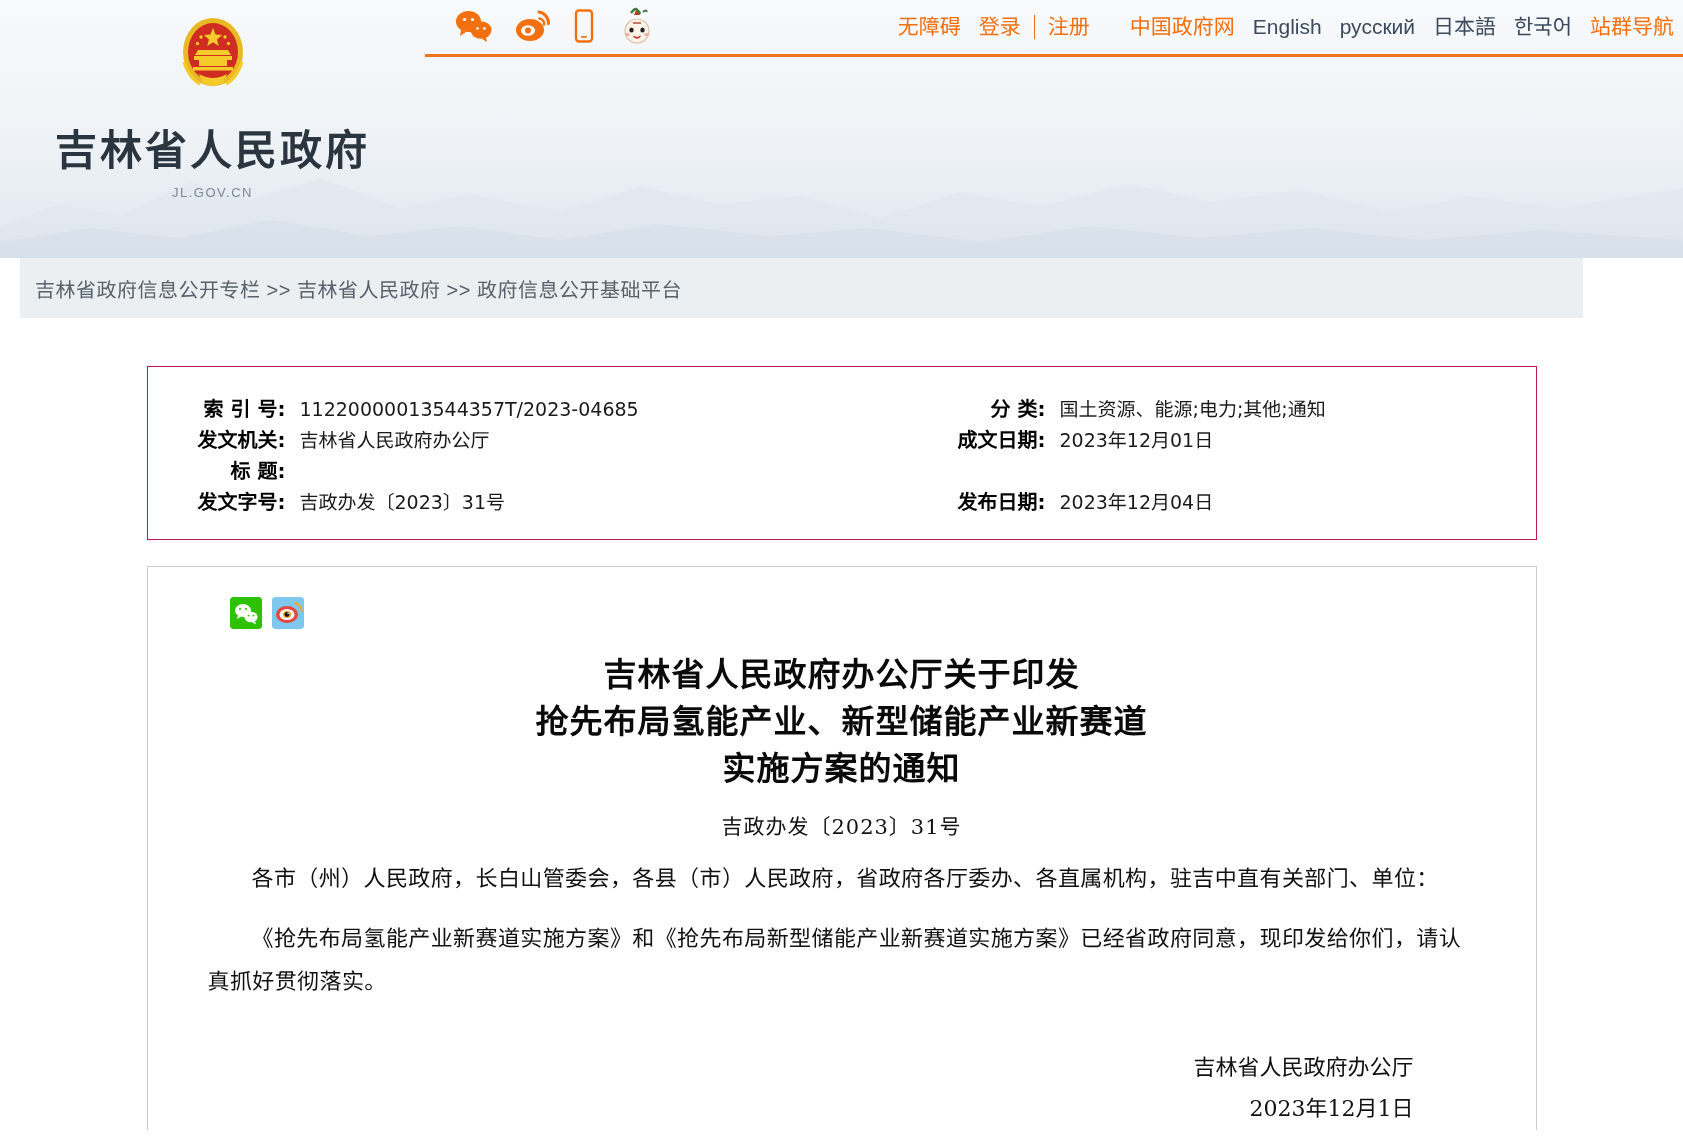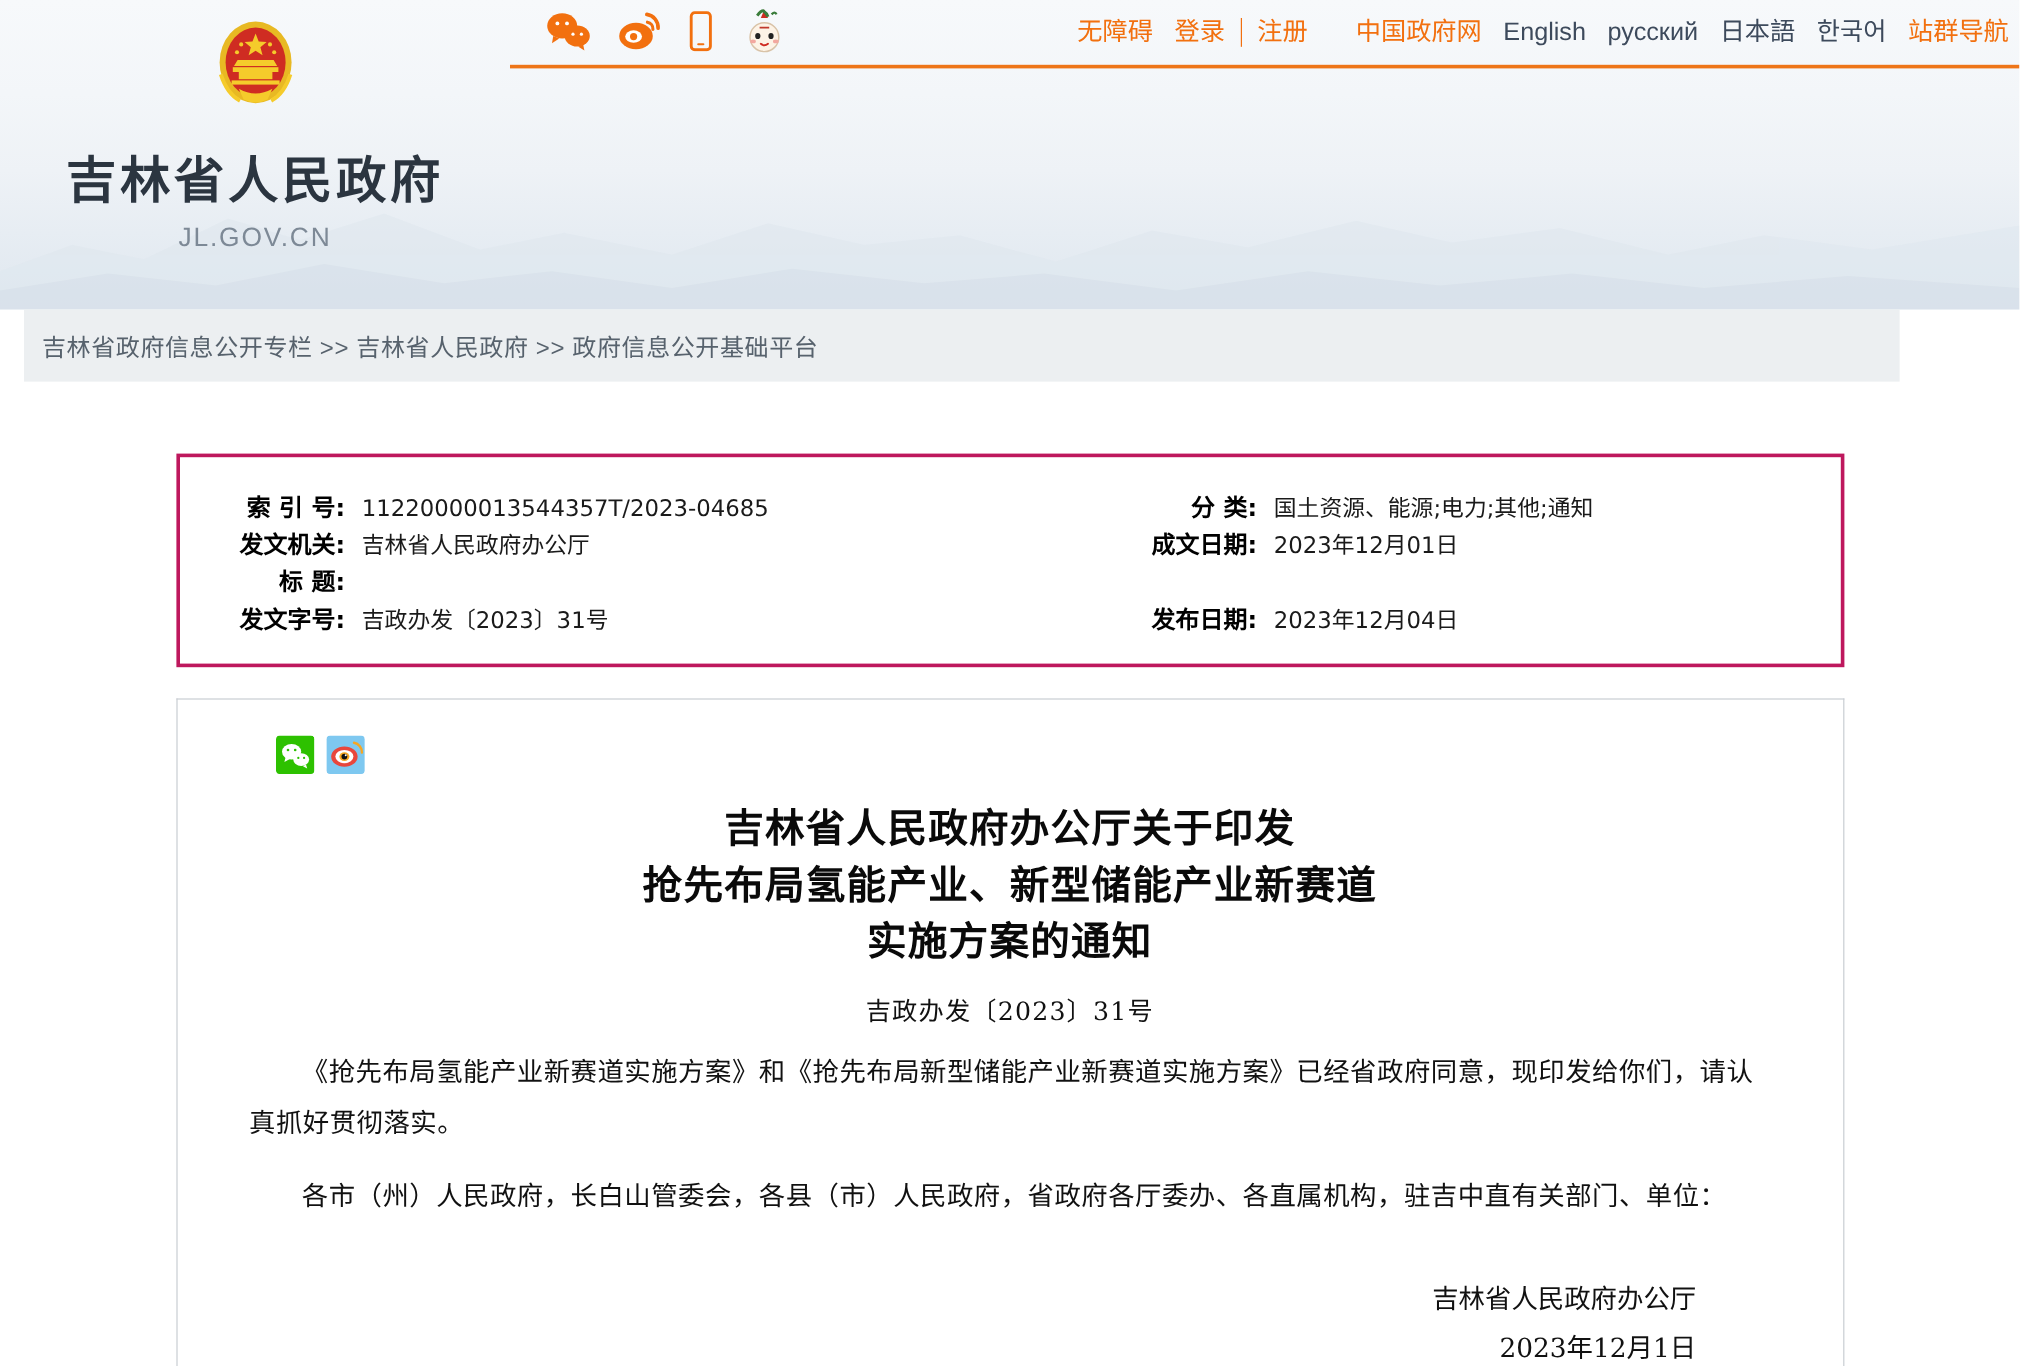--- a/index.html
+++ b/index.html
@@ -107,21 +107,21 @@
   .site-title {
     margin-top: 18px;
     font-size: 42px;
     font-weight: 700;
     color: #2b3540;
     letter-spacing: 3px;
     font-family: "DejaVu Sans", "Liberation Sans", sans-serif;
   }
   .site-url {
     margin-top: 8px;
-    font-size: 22px;
+    font-size: 13px;
     color: #7d8996;
     letter-spacing: 1.5px;
   }
 
   
   .crumb-band {
     position: absolute;
     left: 20px;
     top: 258px;
     width: 1563px;
@@ -139,23 +139,23 @@
 
   
   .main {
     position: absolute;
     left: 0;
     top: 318px;
     width: 1683px;
   }
 
   .meta-box {
-    margin: 60px auto 0 auto;
+    margin: 48px auto 0 auto;
     width: 1390px;
-    border: 3px solid #be185d;
+    border: 1px solid #be185d;
     box-sizing: border-box;
     padding: 26px 0 22px 0;
     background: #fff;
   }
   .meta-row {
     display: flex;
     align-items: baseline;
     height: 31px;
   }
   .mcell {
@@ -409,23 +409,23 @@
     </div>
 
     <div class="doc-title">
       <div>吉林省人民政府办公厅关于印发</div>
       <div>抢先布局氢能产业、新型储能产业新赛道</div>
       <div>实施方案的通知</div>
     </div>
 
     <div class="doc-number">吉政办发〔2023〕31号</div>
 
+    <div class="doc-p indent2">各市（州）人民政府，长白山管委会，各县（市）人民政府，省政府各厅委办、各直属机构，驻吉中直有关部门、单位：</div>
+
     <div class="doc-p indent2">《抢先布局氢能产业新赛道实施方案》和《抢先布局新型储能产业新赛道实施方案》已经省政府同意，现印发给你们，请认真抓好贯彻落实。</div>
-
-    <div class="doc-p indent2">各市（州）人民政府，长白山管委会，各县（市）人民政府，省政府各厅委办、各直属机构，驻吉中直有关部门、单位：</div>
 
     <div class="doc-sign">
       <div>吉林省人民政府办公厅</div>
       <div>2023年12月1日</div>
     </div>
 
   </div>
 </div>
 
 </body></html>

